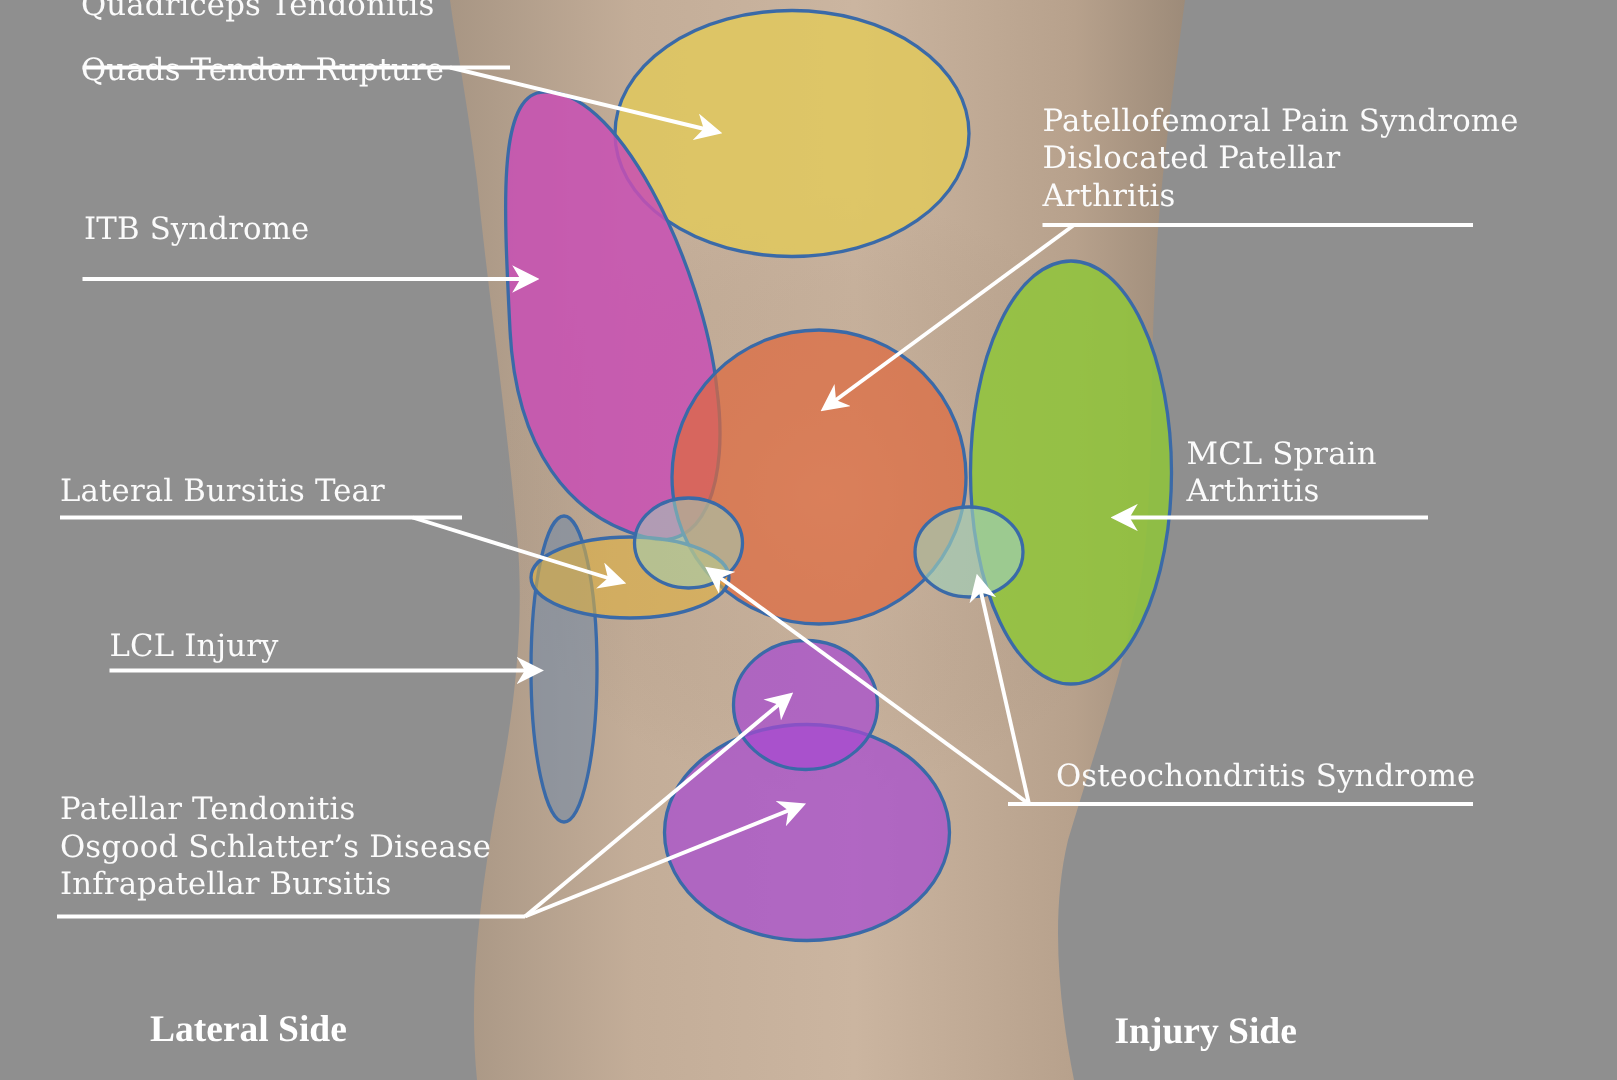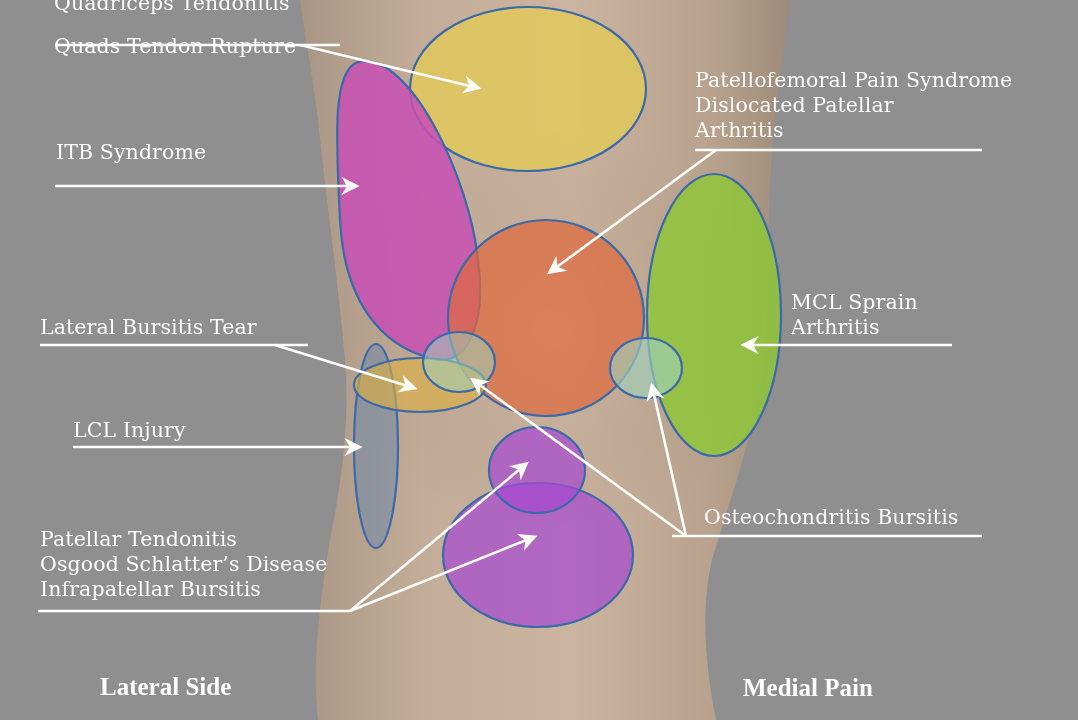--- a/index.html
+++ b/index.html
@@ -93,20 +93,20 @@
 <div class="lbl" style="left:695px;top:93px;">Dislocated Patellar</div>
 <div class="lbl" style="left:695px;top:118px;">Arthritis</div>
 
 <div class="lbl" style="left:791px;top:290px;">MCL Sprain</div>
 <div class="lbl" style="left:791px;top:315px;">Arthritis</div>
 
 <div class="lbl" style="left:40px;top:315px;">Lateral Bursitis Tear</div>
 
 <div class="lbl" style="left:73px;top:418px;">LCL Injury</div>
 
-<div class="lbl" style="left:704px;top:505px;">Osteochondritis Bursitis</div>
+<div class="lbl" style="left:704px;top:505px;">Osteochondritis Syndrome</div>
 
 <div class="lbl" style="left:40px;top:527px;">Patellar Tendonitis</div>
 <div class="lbl" style="left:40px;top:552px;">Osgood Schlatter’s Disease</div>
 <div class="lbl" style="left:40px;top:577px;">Infrapatellar Bursitis</div>
 
 <div class="side" style="left:100px;top:673px;">Lateral Side</div>
-<div class="side" style="left:743px;top:674px;">Medial Pain</div>
+<div class="side" style="left:743px;top:674px;">Injury Side</div>
 
 </body></html>

